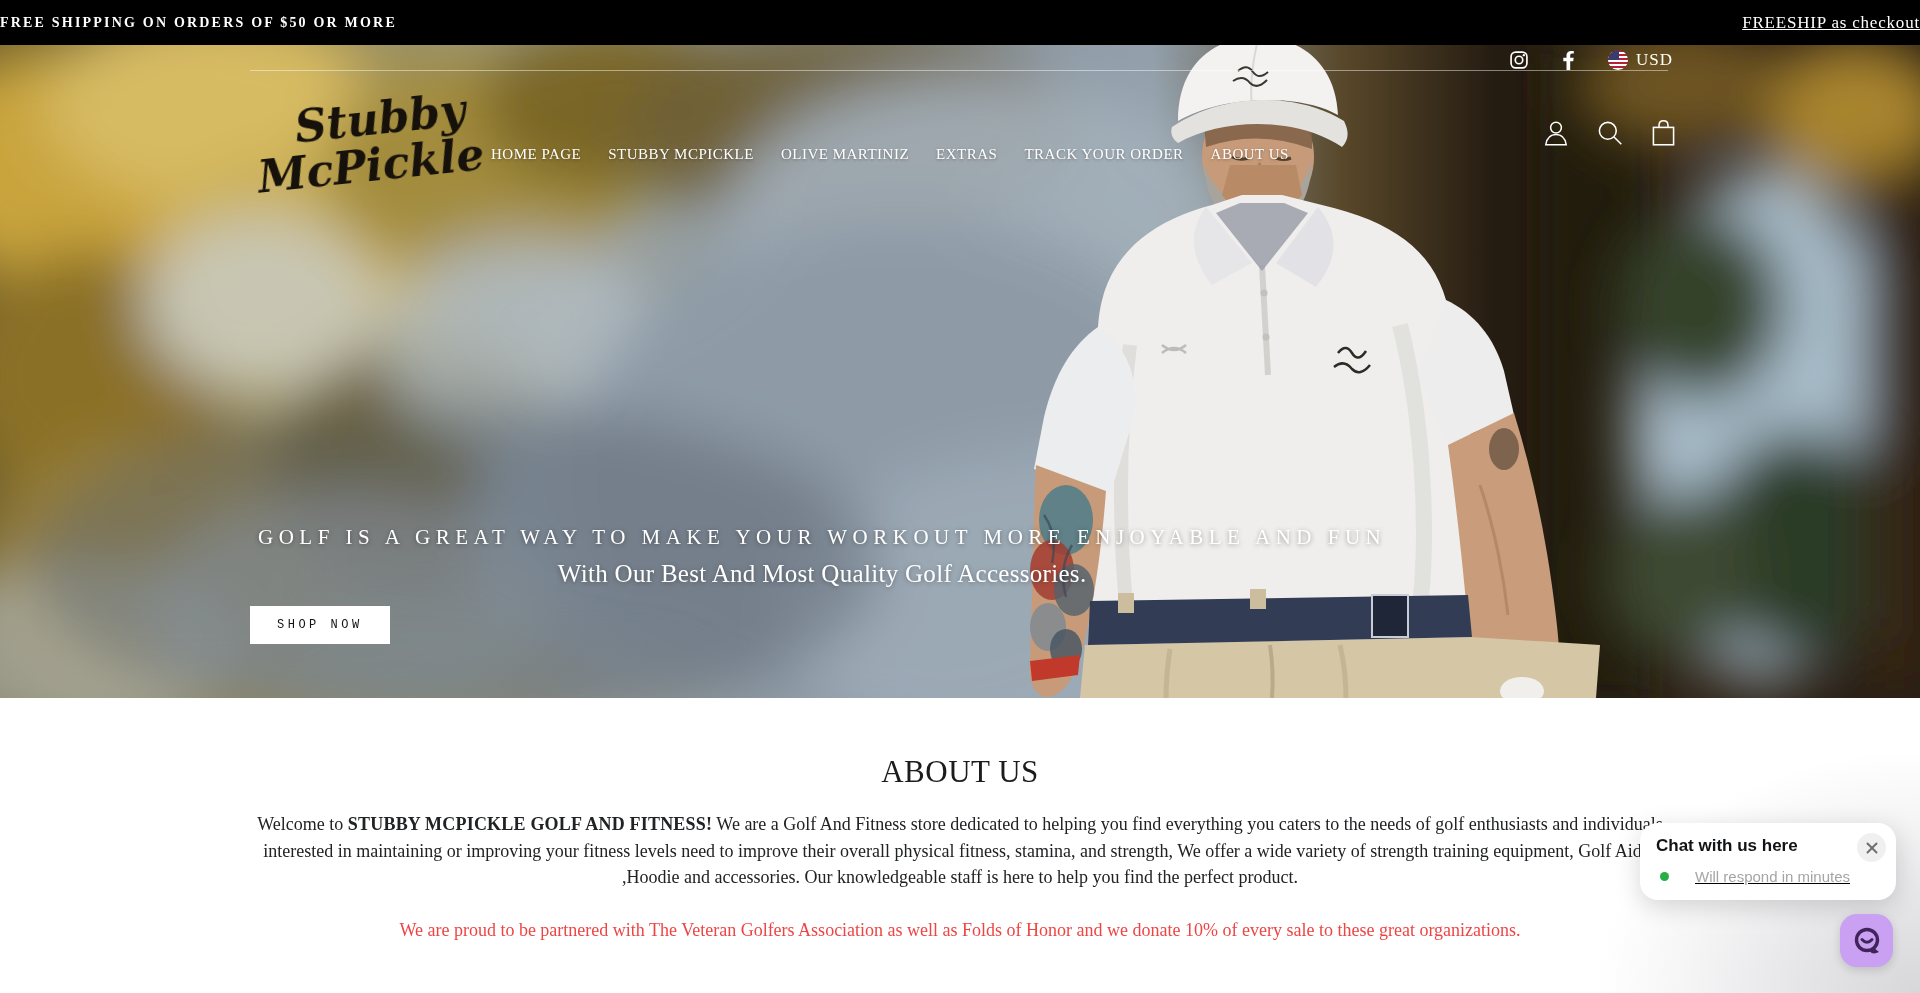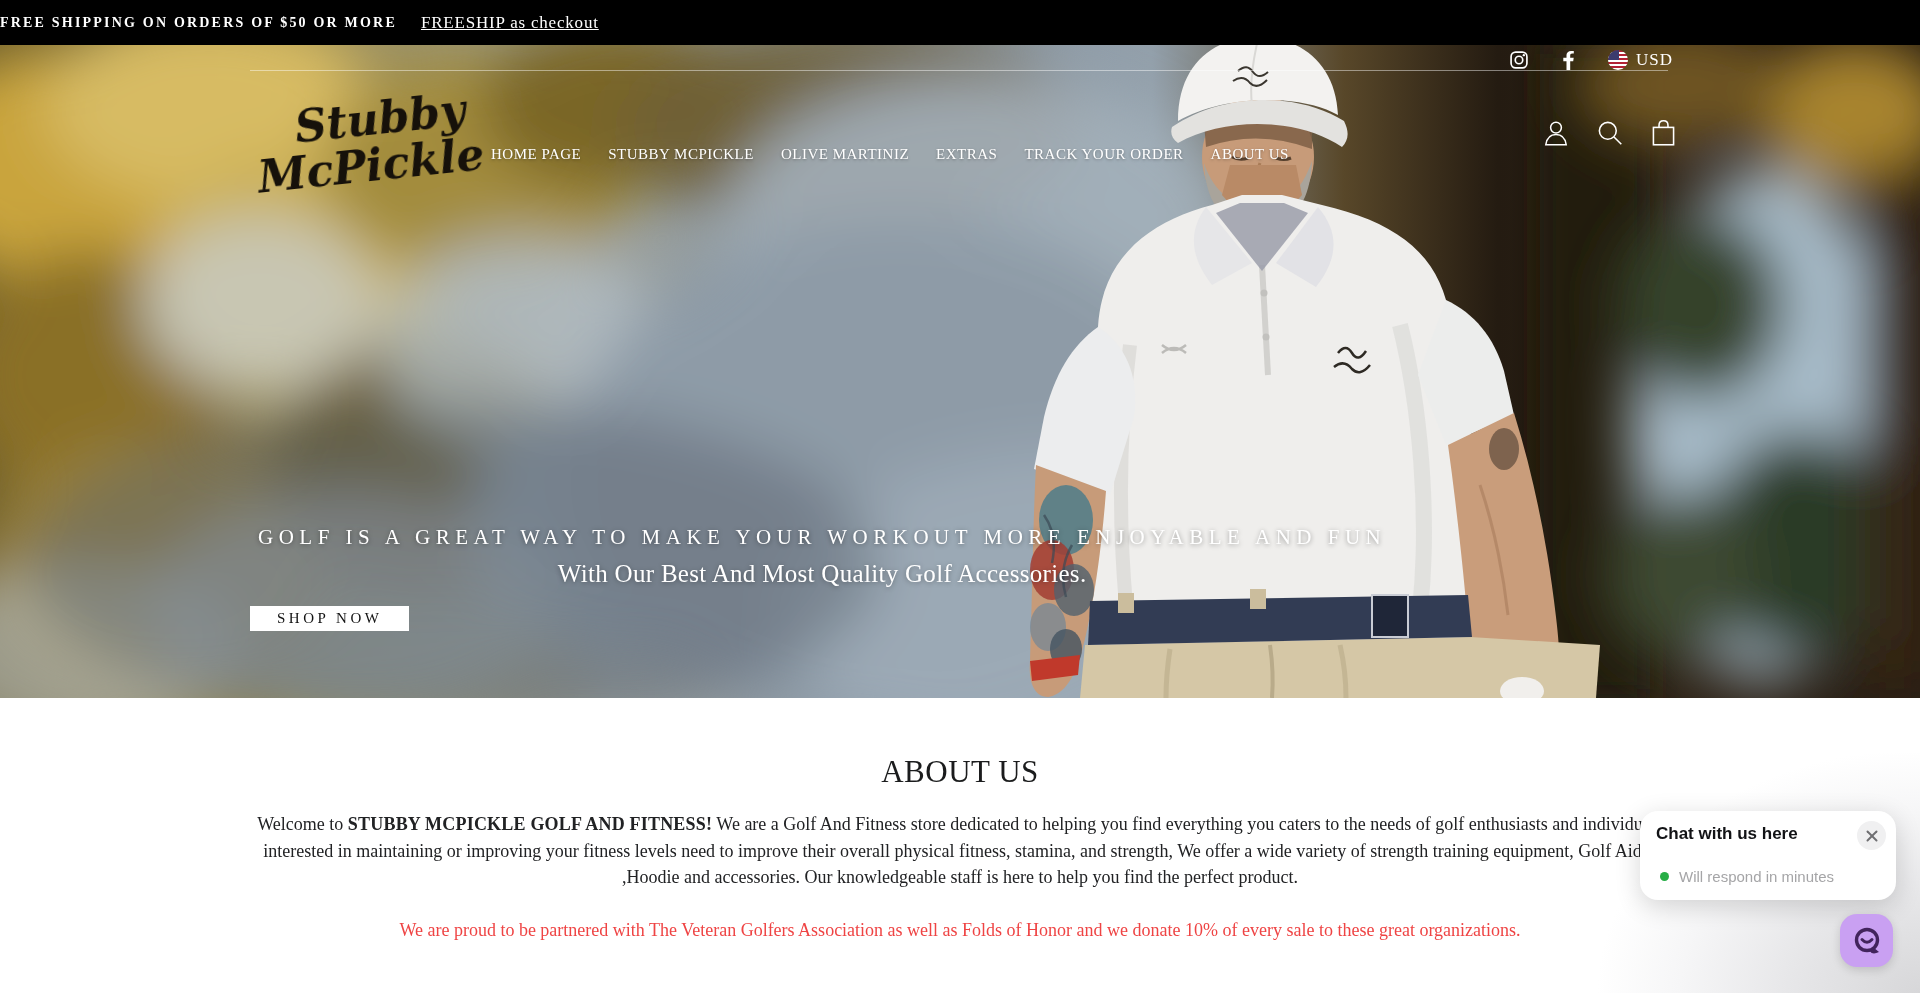--- a/index.html
+++ b/index.html
@@ -5,21 +5,21 @@
   * { box-sizing: border-box; }
   html,body { margin:0; padding:0; }
   body {
     width:1920px; height:993px; position:relative; overflow:hidden;
     background:#fff; font-family:"Liberation Serif", serif;
   }
 
   
   .announcement {
     height:45px; background:#000; color:#fff;
-    display:flex; align-items:center; justify-content:flex-start;
+    display:flex; align-items:center; justify-content:space-between;
     font-size:14px; letter-spacing:2.2px; font-weight:bold;
   }
   .announcement .link {
     color:#fff; text-decoration:underline; margin-left:24px;
     letter-spacing:.8px; font-weight:normal; font-size:17px; cursor:pointer;
   }
 
   
   .hero { position:relative; width:1920px; height:653px; background:#7e7250; }
   .hero-bg { position:absolute; left:0; top:0; }
@@ -55,43 +55,43 @@
 
   .actions { position:absolute; right:243px; top:74px; z-index:6; display:flex; gap:27px; }
   .actions .icon { cursor:pointer; display:block; }
 
   .hero-copy { position:absolute; left:250px; top:472px; z-index:6; color:#fff; }
   .hero-copy h1 { margin:8px; font-size:21px; font-weight:400; letter-spacing:5.5px;
     text-shadow:0 1px 5px rgba(0,0,0,.4); }
   .hero-copy .sub { margin:10px 0 0; font-size:25px; letter-spacing:.3px;
     text-shadow:0 1px 5px rgba(0,0,0,.35);text-align:center; }
   .shop-btn { margin-top:18px; display:inline-block; background:#fff; color:#121212;
-    font-size:15px; letter-spacing:3.5px; padding:4px 27px; cursor:pointer; border:none;
-    font-family:Liberation Serif, serif; }
+    font-size:12px; letter-spacing:3.5px; padding:12px 27px; cursor:pointer; border:none;
+    font-family:Liberation Mono, monospace; }
 
   
   .about { text-align:center; margin-top:56px; position:relative; z-index:1; }
   .about h2 { margin:0; font-size:31px; font-weight:400; letter-spacing:.5px; color:#1b1c1d; }
   .about .p1 { width:1412px; margin:21px auto 0; font-size:18px; line-height:26.5px; color:#212224; }
   .about .p1 b { letter-spacing:.2px; }
   .about .p2 { margin:29px auto 0; font-size:18px; color:#ef4444; }
 
   
   .chat-backdrop {
     position:absolute; right:0; bottom:0; width:345px; height:240px; z-index:2;
     background:radial-gradient(120% 130% at 100% 100%,
       #d7d7d9 0%, #e7e7e9 32%, #f6f6f7 58%, rgba(255,255,255,0) 78%);
   }
   .chat-card {
     position:absolute; right:24px; bottom:93px; width:256px; z-index:3;
     background:#fff; border-radius:18px; box-shadow:0 6px 26px rgba(0,0,0,.16);
     padding:13px 16px 15px; font-family:"Liberation Sans", sans-serif; cursor:pointer;
   }
   .chat-card .title { font-size:17px; font-weight:bold; color:#121316; }
-  .chat-status { display:flex; align-items:center; gap:10px; margin:24px 0 0 4px; }
+  .chat-status { display:flex; align-items:center; gap:26px; margin:12px 0 0 4px;text-decoration:underline; }
   .dot { width:9px; height:9px; border-radius:50%; background:#27ae46; }
   .chat-status span { font-size:15px; color:#a5a5a7; }
   .chat-close {
     position:absolute; top:10px; right:10px; width:29px; height:29px; border-radius:50%;
     background:#f0f0f1; display:flex; align-items:center; justify-content:center; cursor:pointer;
   }
   .chat-bubble {
     position:absolute; right:27px; bottom:26px; width:53px; height:53px; z-index:3;
     border-radius:17px; background:#c9a0f2; box-shadow:0 3px 10px rgba(0,0,0,.15);
     display:flex; align-items:center; justify-content:center; cursor:pointer;

